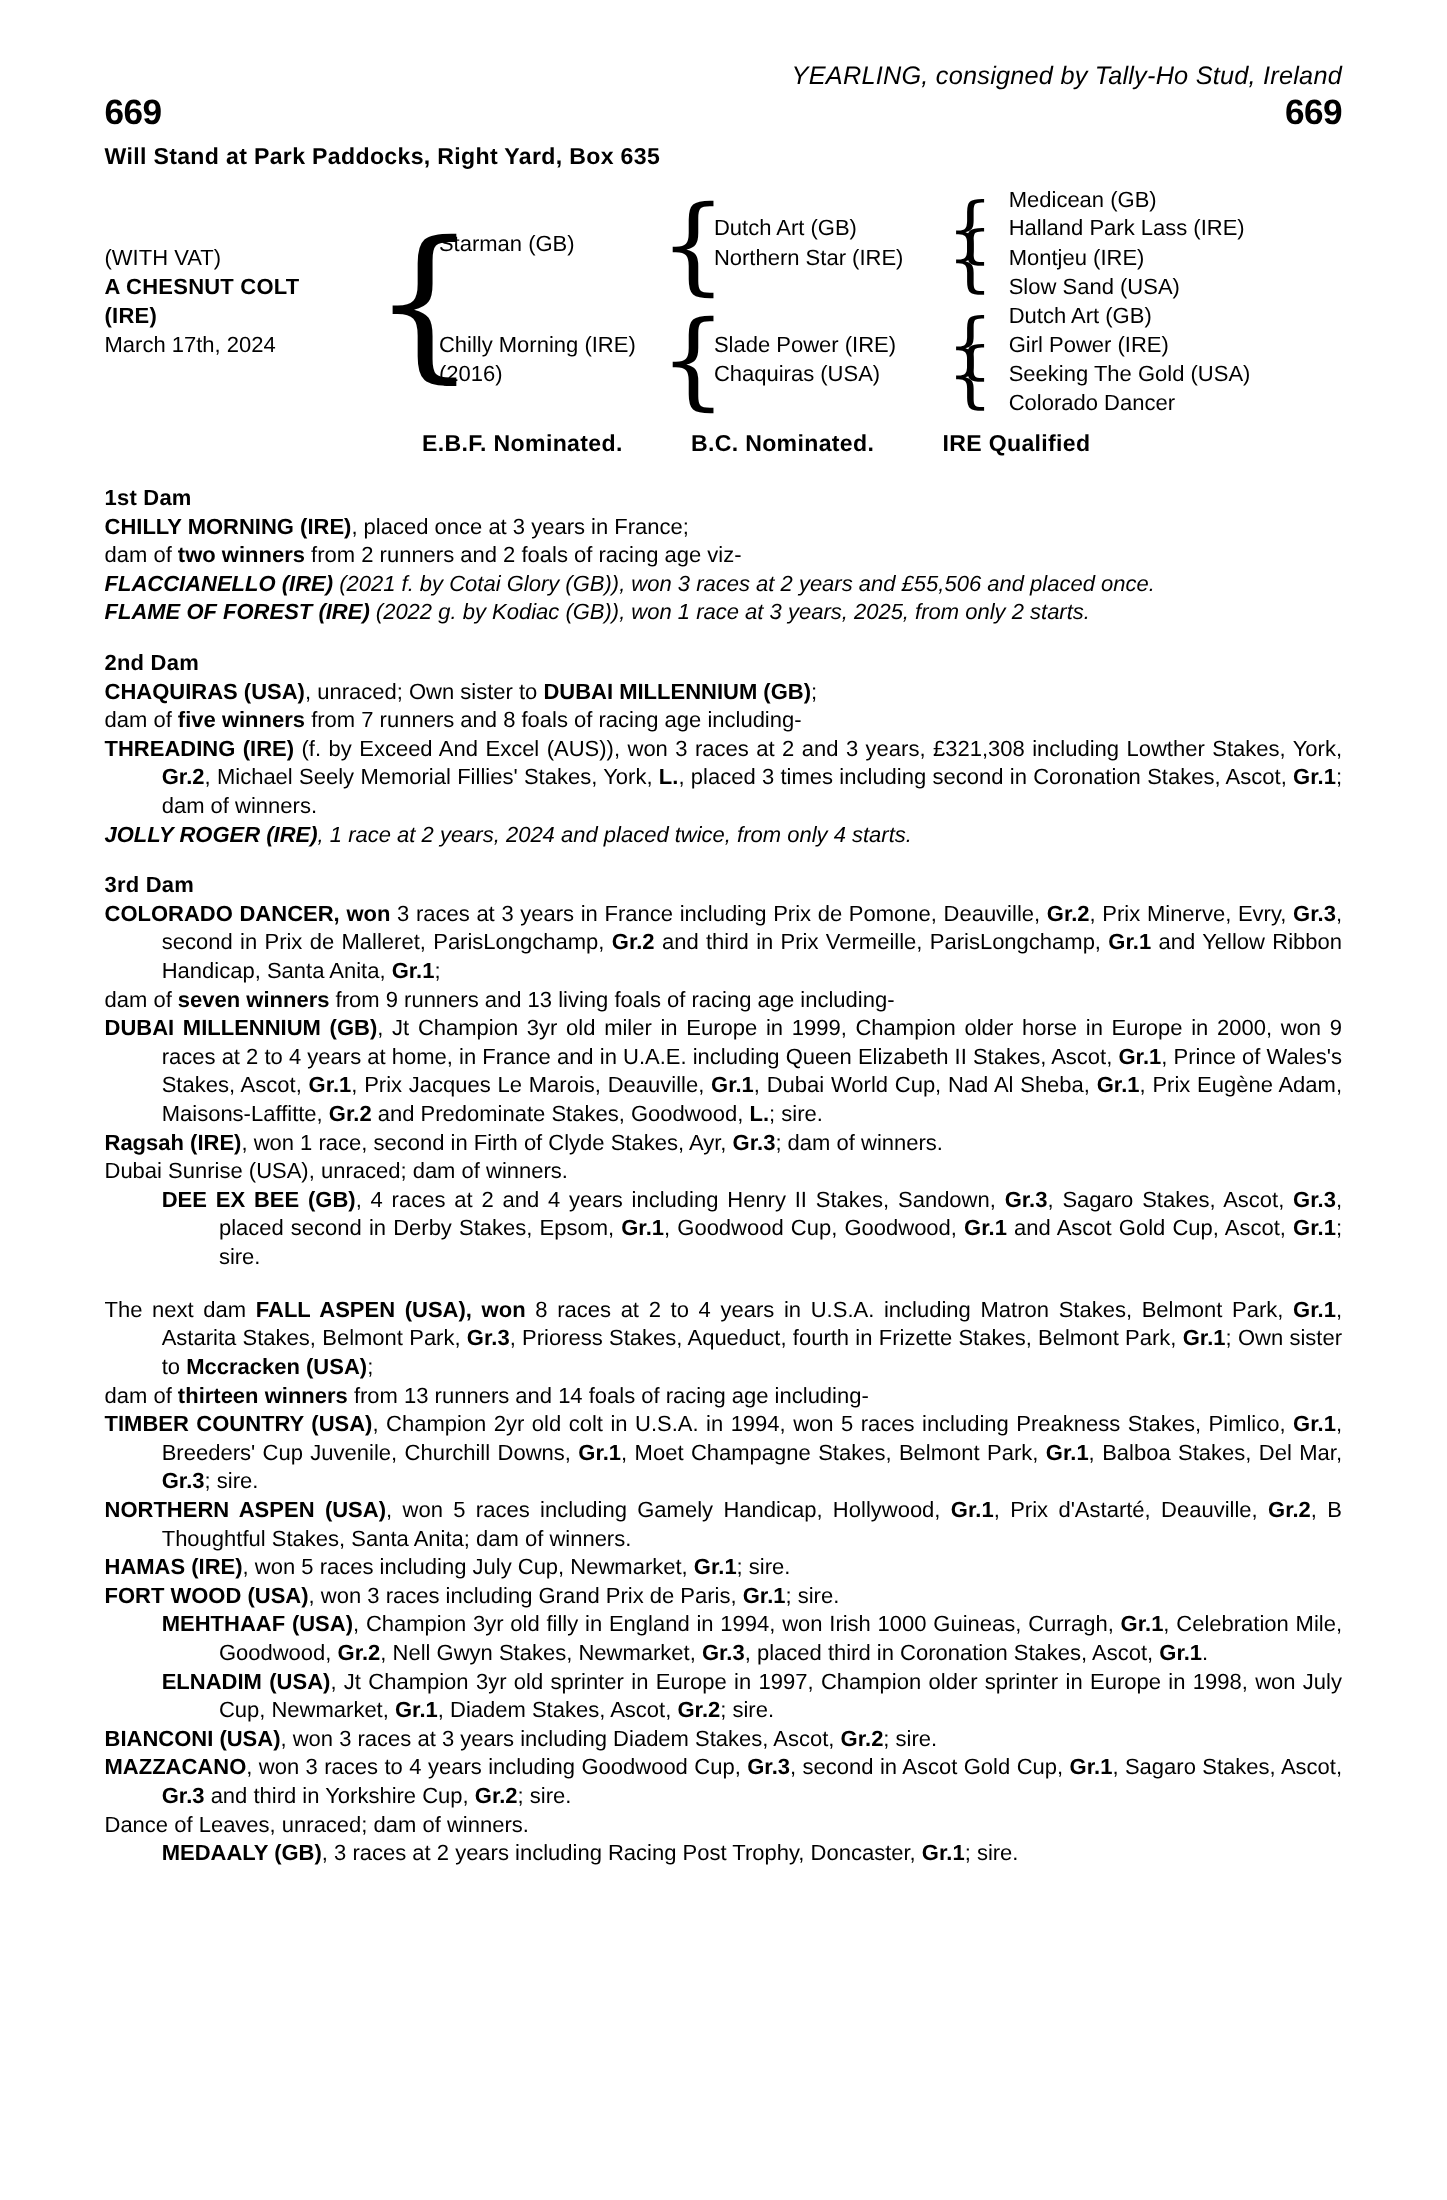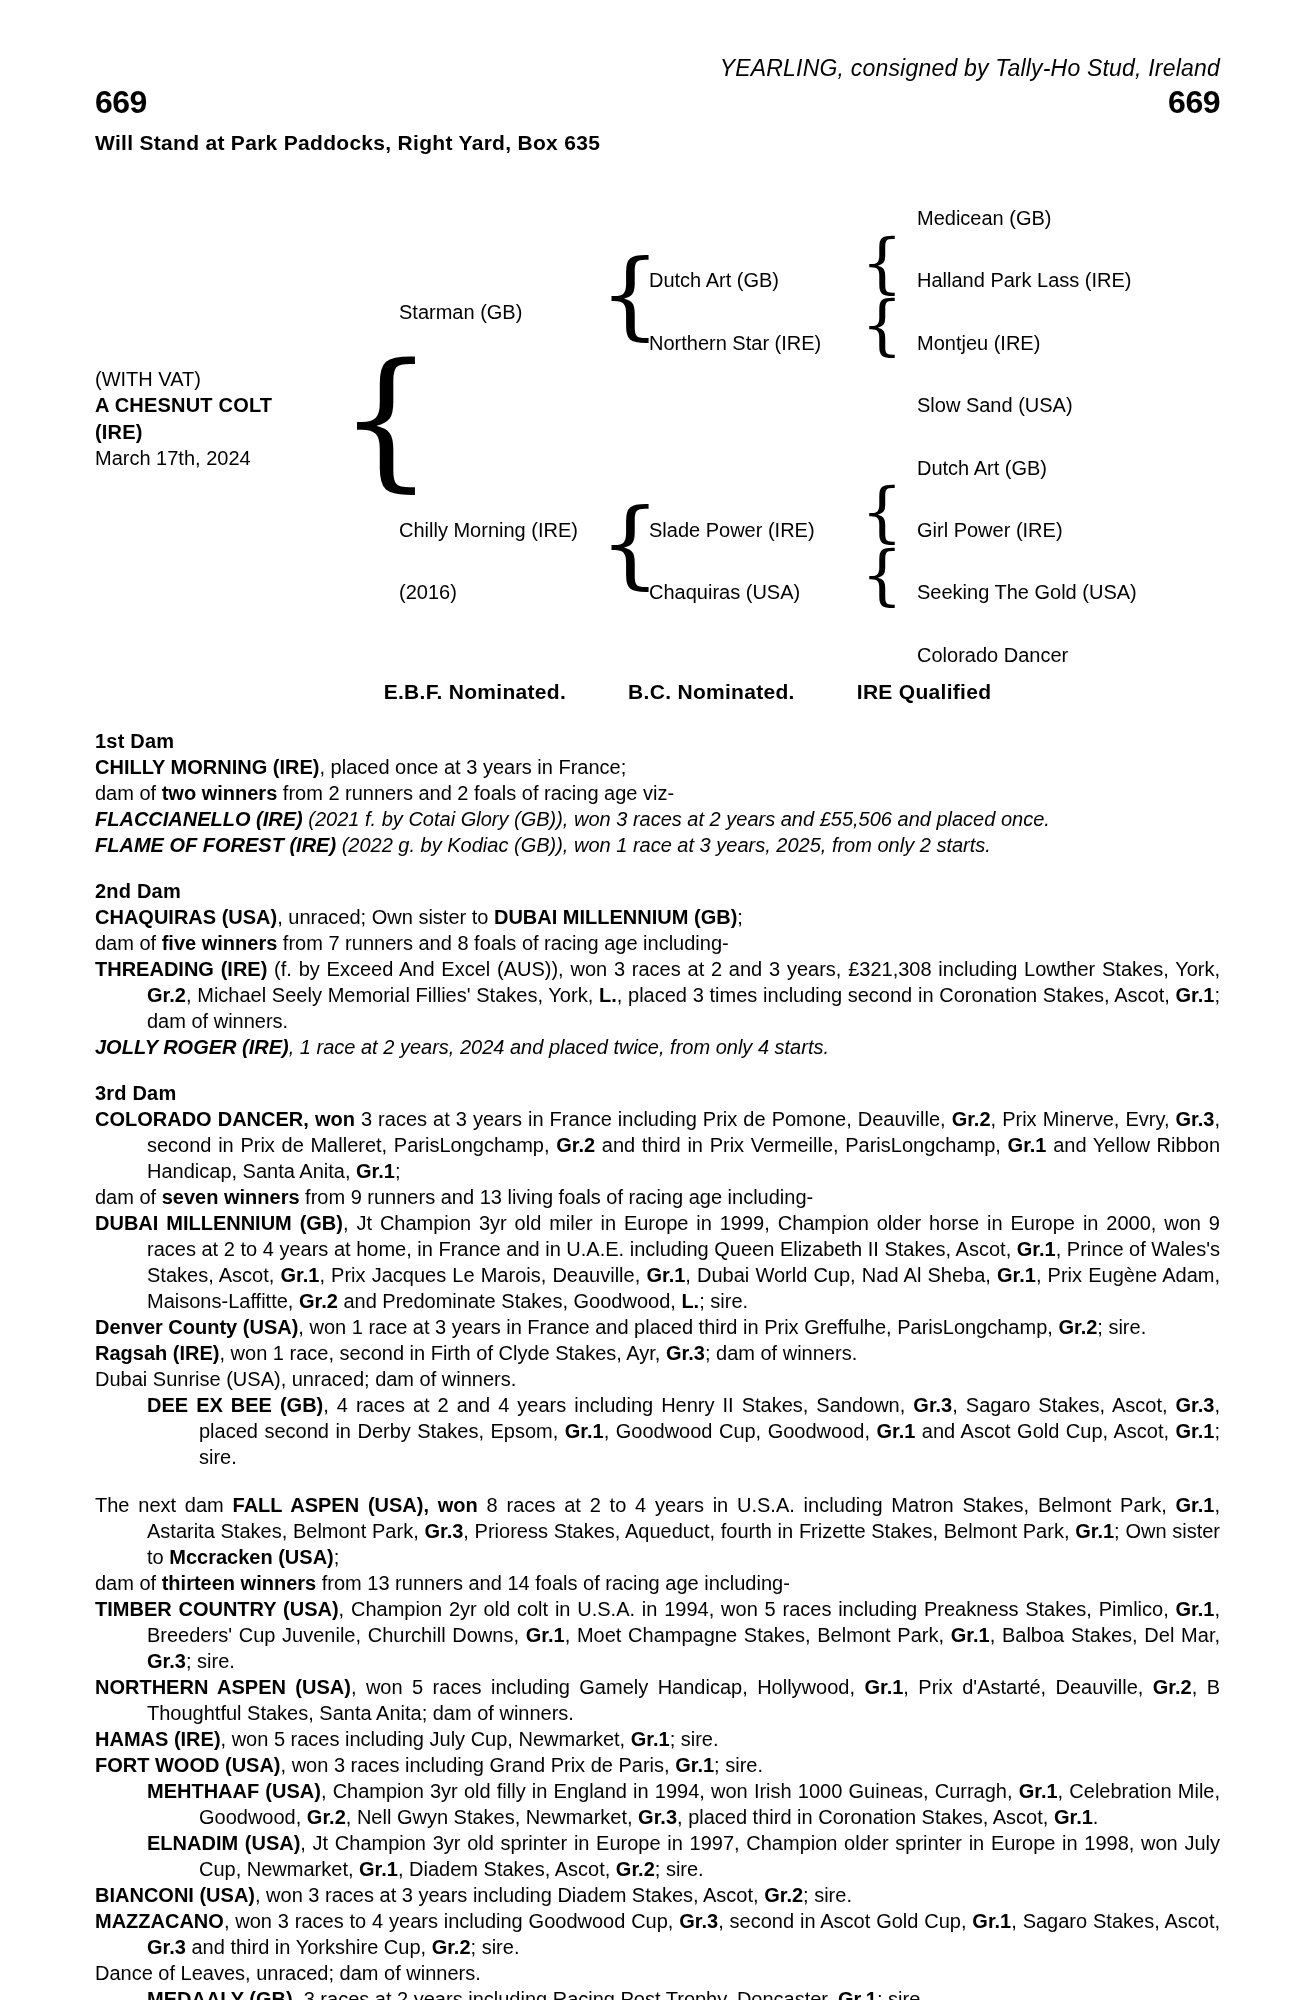--- a/index.html
+++ b/index.html
@@ -105,21 +105,21 @@
   .half {
     display: flex;
     flex-direction: column;
     justify-content: center;
   }
   .sire-block, .dam-block {
     display: flex;
     align-items: center;
     flex: 1;
   }
-  .nm { white-space: nowrap; margin-top: 36px; }
+  .nm { white-space: nowrap; }
 
   .noms {
     display: flex;
     justify-content: center;
     gap: 62px;
     font-size: 21px;
     font-weight: bold;
     letter-spacing: 0.3px;
     margin: 12px 0 26px 0;
     padding-left: 60px;
@@ -280,23 +280,20 @@
     <p class="t ind2" style="padding-left:52px;text-indent:-52px">
       <b>COLORADO DANCER</b><b>, won</b><span> 3 races at 3 years in France including Prix de Pomone, Deauville, </span><b>Gr.2</b><span>, Prix Minerve, Evry, </span><b>Gr.3</b><span>, second in Prix de Malleret, ParisLongchamp, </span><b>Gr.2</b><span> and third in Prix Vermeille, ParisLongchamp, </span><b>Gr.1</b><span> and Yellow Ribbon Handicap, Santa Anita, </span><b>Gr.1</b><span>;</span>
     </p>
     <p class="t nj">
       <span>dam of </span><b>seven winners</b><span> from 9 runners and 13 living foals of racing age including-</span>
     </p>
     <p class="t hang">
       <b>DUBAI MILLENNIUM (GB)</b><span class="rich">, Jt Champion 3yr old miler in Europe in 1999, Champion older horse in Europe in 2000, won 9 races at 2 to 4 years at home, in France and in U.A.E. including Queen Elizabeth II Stakes, Ascot, <b>Gr.1</b>, Prince of Wales's Stakes, Ascot, <b>Gr.1</b>, Prix Jacques Le Marois, Deauville, <b>Gr.1</b>, Dubai World Cup, Nad Al Sheba, <b>Gr.1</b>, Prix Eugène Adam, Maisons-Laffitte, <b>Gr.2</b> and Predominate Stakes, Goodwood, <b>L.</b>; sire.</span>
     </p>
     <p class="t hang">
-      <b>Denver County (USA)</b><span class="rich">, won 1 race at 3 years in France and placed third in Prix Greffulhe, ParisLongchamp, <b>Gr.2</b>; sire.</span>
-    </p>
-    <p class="t hang">
       <b>Ragsah (IRE)</b><span class="rich">, won 1 race, second in Firth of Clyde Stakes, Ayr, <b>Gr.3</b>; dam of winners.</span>
     </p>
     <p class="t hang">
       <span>Dubai Sunrise (USA), unraced; dam of winners.</span>
     </p>
     <p class="t hang" style="padding-left:104px;text-indent:-52px">
       <b>DEE EX BEE (GB)</b><span class="rich">, 4 races at 2 and 4 years including Henry II Stakes, Sandown, <b>Gr.3</b>, Sagaro Stakes, Ascot, <b>Gr.3</b>, placed second in Derby Stakes, Epsom, <b>Gr.1</b>, Goodwood Cup, Goodwood, <b>Gr.1</b> and Ascot Gold Cup, Ascot, <b>Gr.1</b>; sire.</span>
     </p>
   </div>
 

